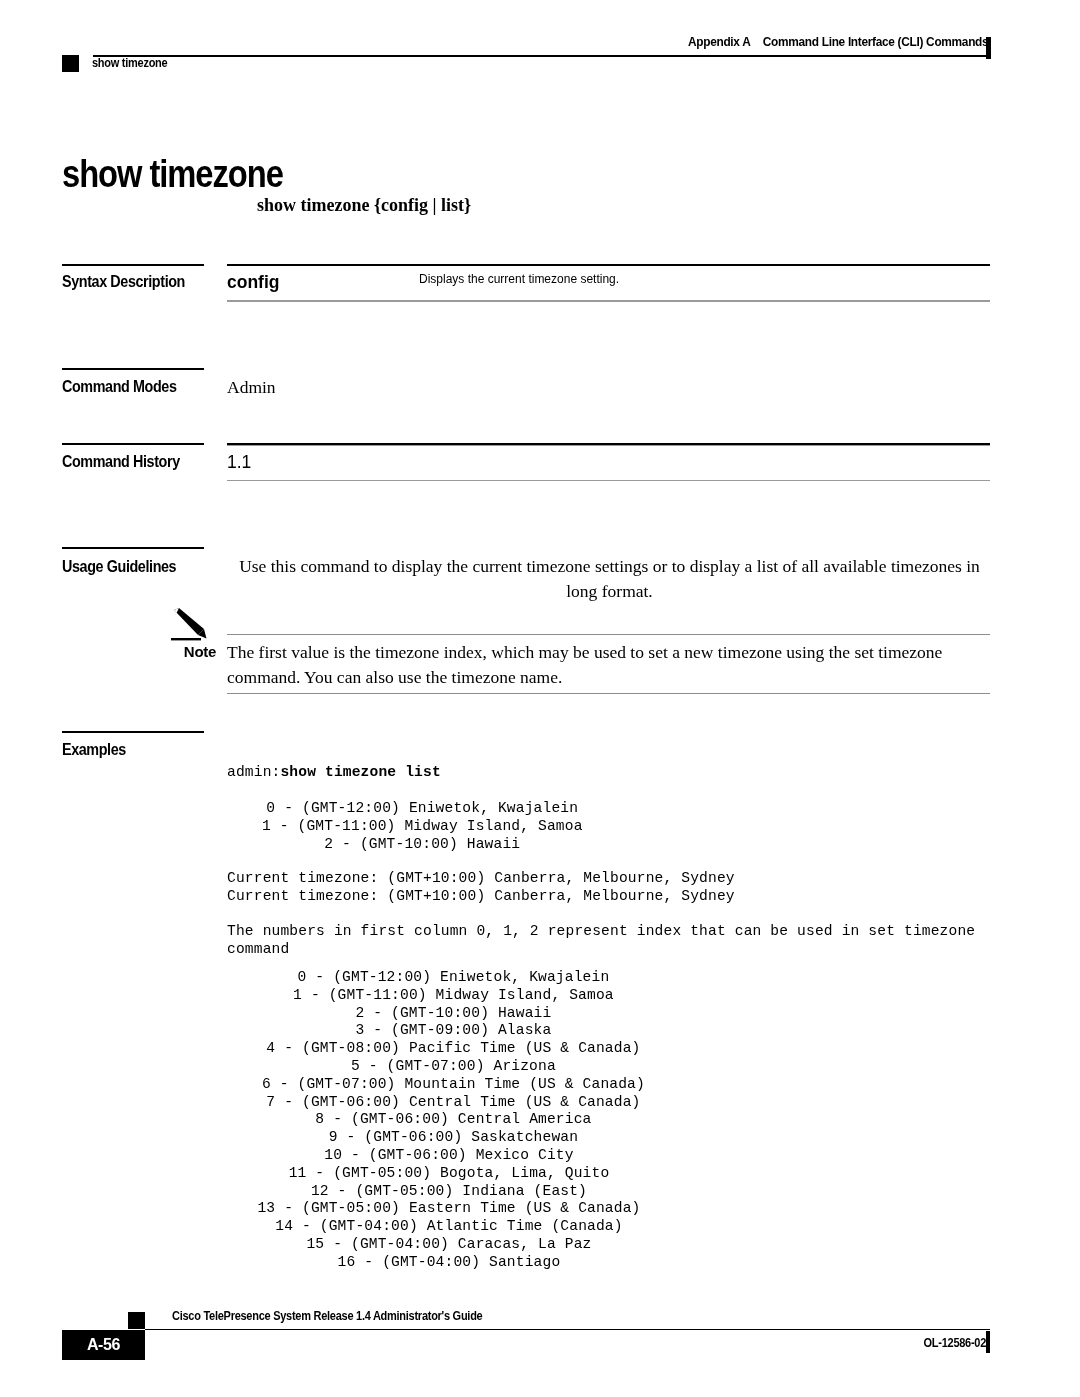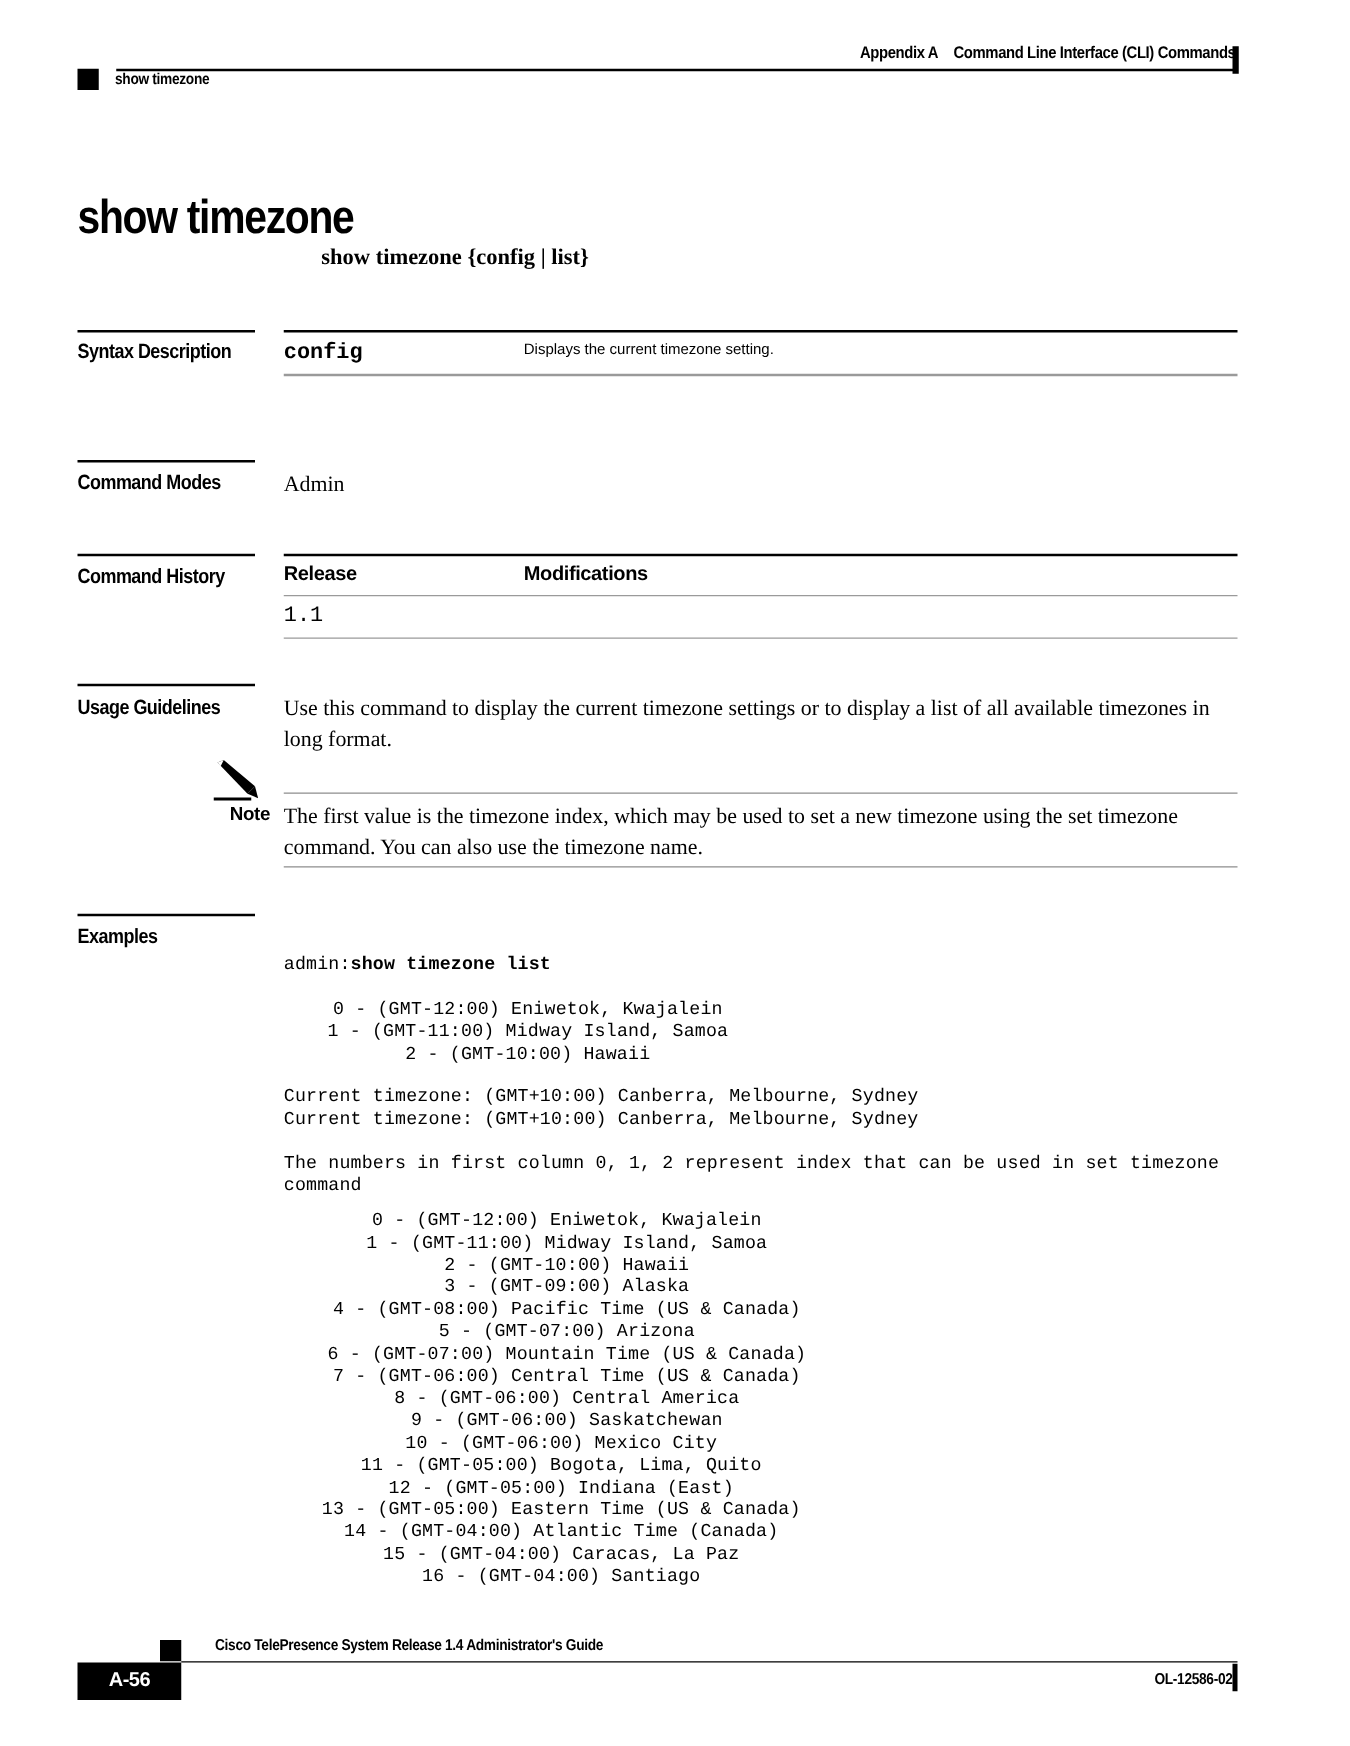--- a/index.html
+++ b/index.html
@@ -117,39 +117,40 @@
     height: 1.6px;
     background: #000;
   }
 
   
   .body-text {
     position: absolute;
     font-family: "Liberation Serif", serif;
     font-size: 17.5px;
     line-height: 25px;
+    text-align: center;
   }
 
   
   .tbl {
     position: absolute;
     left: 227px;
     width: 763px;
   }
   .rule-thick { height: 1.8px; background: #000; width: 100%; }
   .rule-thin  { height: 1.1px; background: #9a9a9a; width: 100%; }
   .trow {
     display: flex;
     align-items: flex-start;
     padding: 6px 0 7px 0;
   }
   .tcell-key {
     width: 192px;
     flex: 0 0 192px;
-    font-family: Liberation Mono, monospace;
+    font-family: Liberation Sans, sans-serif;
     font-weight: bold;
     font-size: 17.5px;
   }
   .tcell-val {
     flex: 1 1 auto;
     font-family: Liberation Sans, sans-serif;
     font-size: 12px;
   }
   .thead .tcell-key,
   .thead .tcell-val {
@@ -315,24 +316,20 @@
 
 <div class="label-rule" style="top:368px;"></div>
 <div class="sec-label" style="left:62px; top:377px;">Command Modes</div>
 <div class="body-text" style="left:227px; top:375px;">Admin</div>
 
 <div class="label-rule" style="top:443px;"></div>
 <div class="sec-label" style="left:62px; top:452px;">Command History</div>
 
 <div class="tbl" style="top:443px;">
   <div class="rule-thick"></div>
-  <div class="trow thead">
-    <div class="tcell-key">Release</div>
-    <div class="tcell-val">Modifications</div>
-  </div>
   <div class="rule-thin"></div>
   <div class="trow">
     <div class="tcell-key" style="font-weight:normal;">1.1</div>
   </div>
   <div class="rule-thin"></div>
 </div>
 
 <div class="label-rule" style="top:547px;"></div>
 <div class="sec-label" style="left:62px; top:557px;">Usage Guidelines</div>
 <div class="body-text" style="left:227px; top:554px; width:765px;">Use this command to display the current timezone settings or to display a list of all available timezones in long format.</div>

